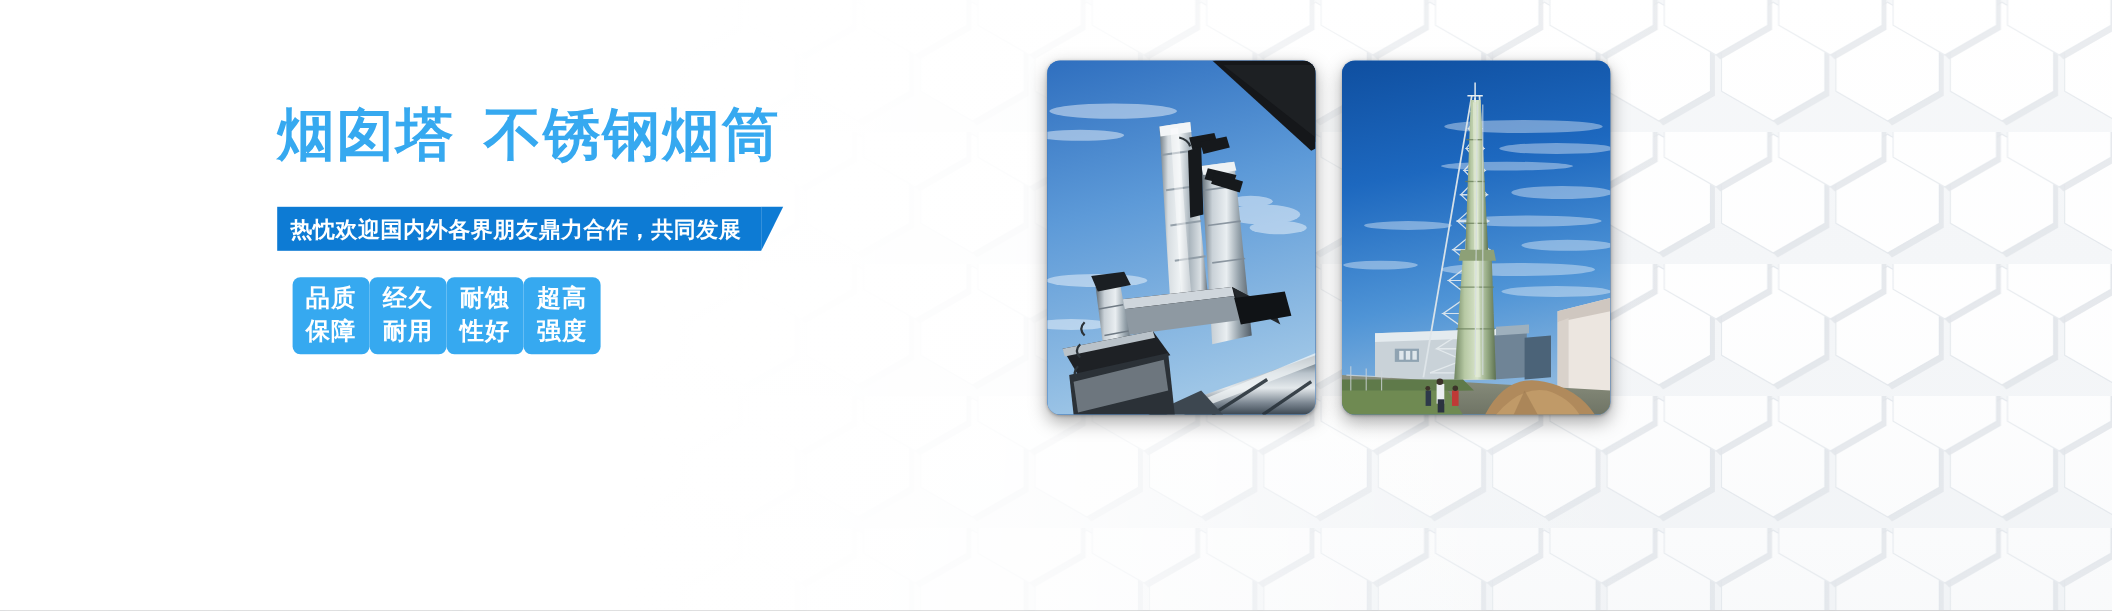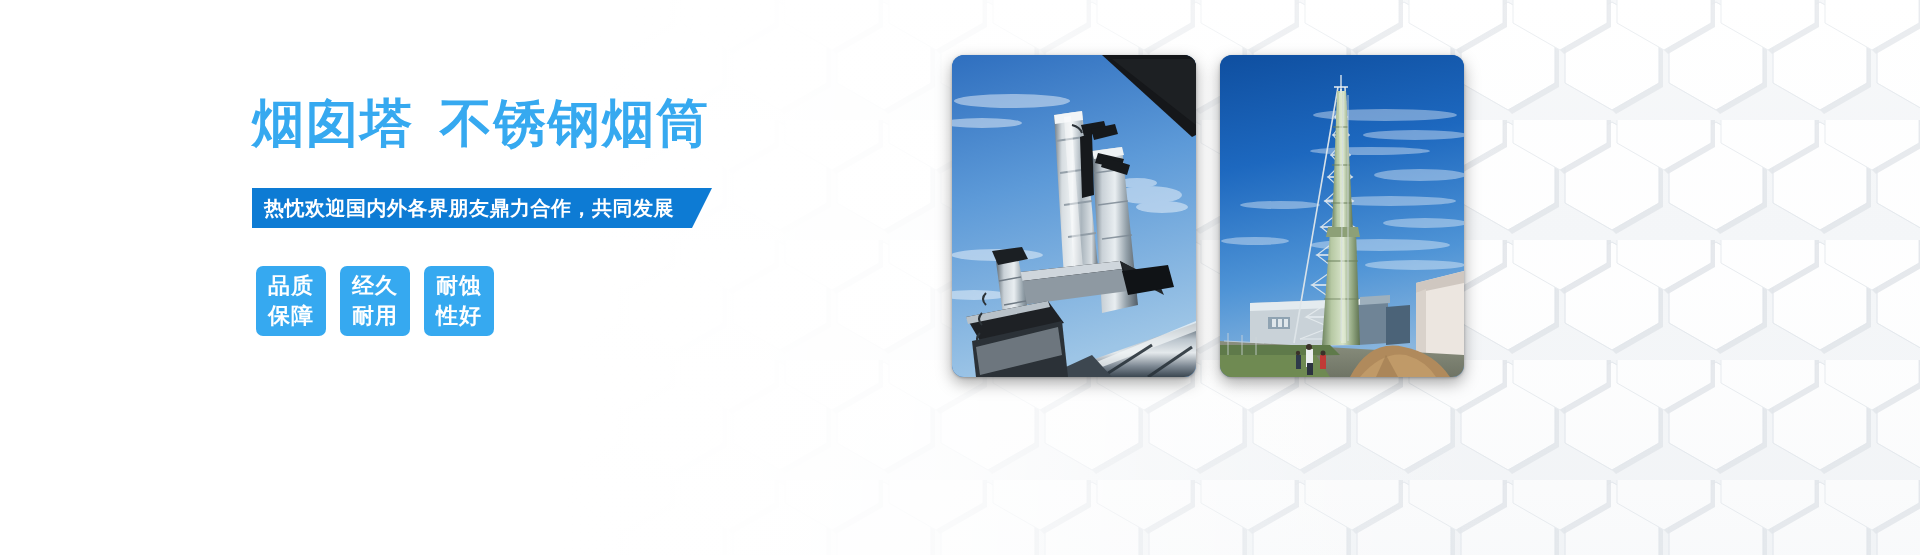--- a/index.html
+++ b/index.html
@@ -68,22 +68,22 @@
   }
   .slogan::after {
     content:""; position:absolute; right:-20px; top:0;
     width:0; height:0;
     border-top:40px solid #0d7bd4;
     border-right:20px solid transparent;
   }
 
   
   .features {
-    position:absolute; top:252px; left:4px;
-    display:flex; gap:14px;margin-top:14px;
+    position:absolute; top:252px; left:14px;
+    display:flex; 
   }
   .feature {
     width:70px; height:70px;
     background:#36a9f0; border-radius:7px;
     display:flex; flex-direction:column;
     align-items:center; justify-content:center;
     color:#ffffff; font-weight:bold;
     font-size:22px; line-height:30px;
     letter-spacing:1px;
   }
@@ -153,20 +153,24 @@
         <span class="ln">保障</span>
       </div>
       <div class="feature">
         <span class="ln">经久</span>
         <span class="ln">耐用</span>
       </div>
       <div class="feature">
         <span class="ln">耐蚀</span>
         <span class="ln">性好</span>
       </div>
+      <div class="feature">
+        <span class="ln">超高</span>
+        <span class="ln">强度</span>
+      </div>
     </div>
   </div>
 
   <div class="photos">
 
     <div class="photo">
       <svg viewBox="0 0 244 322" preserveAspectRatio="xMidYMid slice">
         <defs>
           <linearGradient id="sky1" x1="0" y1="0" x2="0.2" y2="1">
             <stop offset="0%" stop-color="#2f6fbf"></stop>

